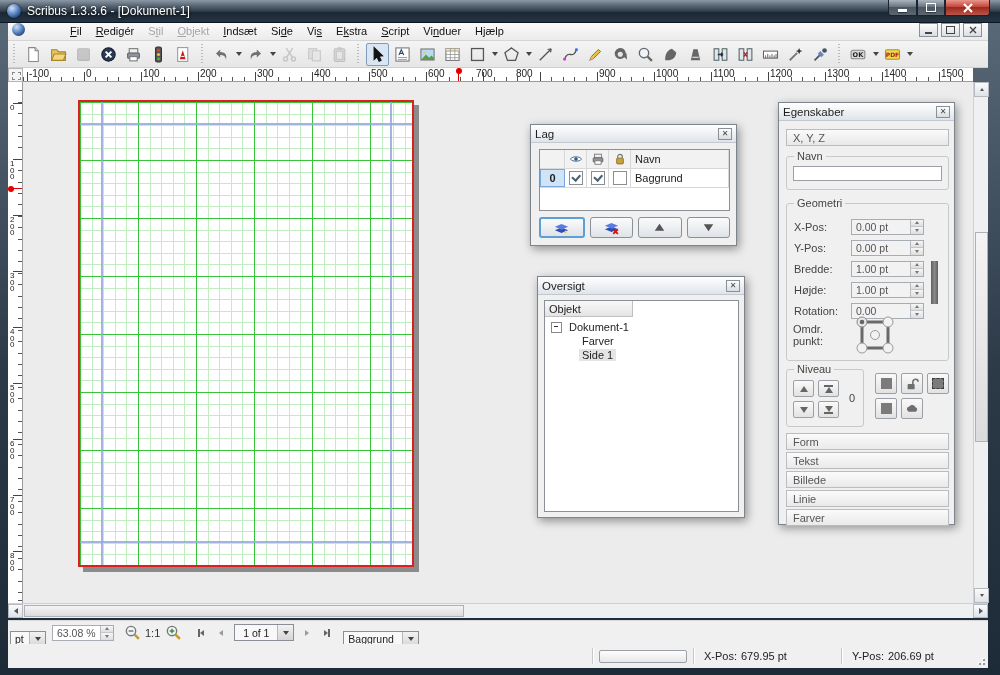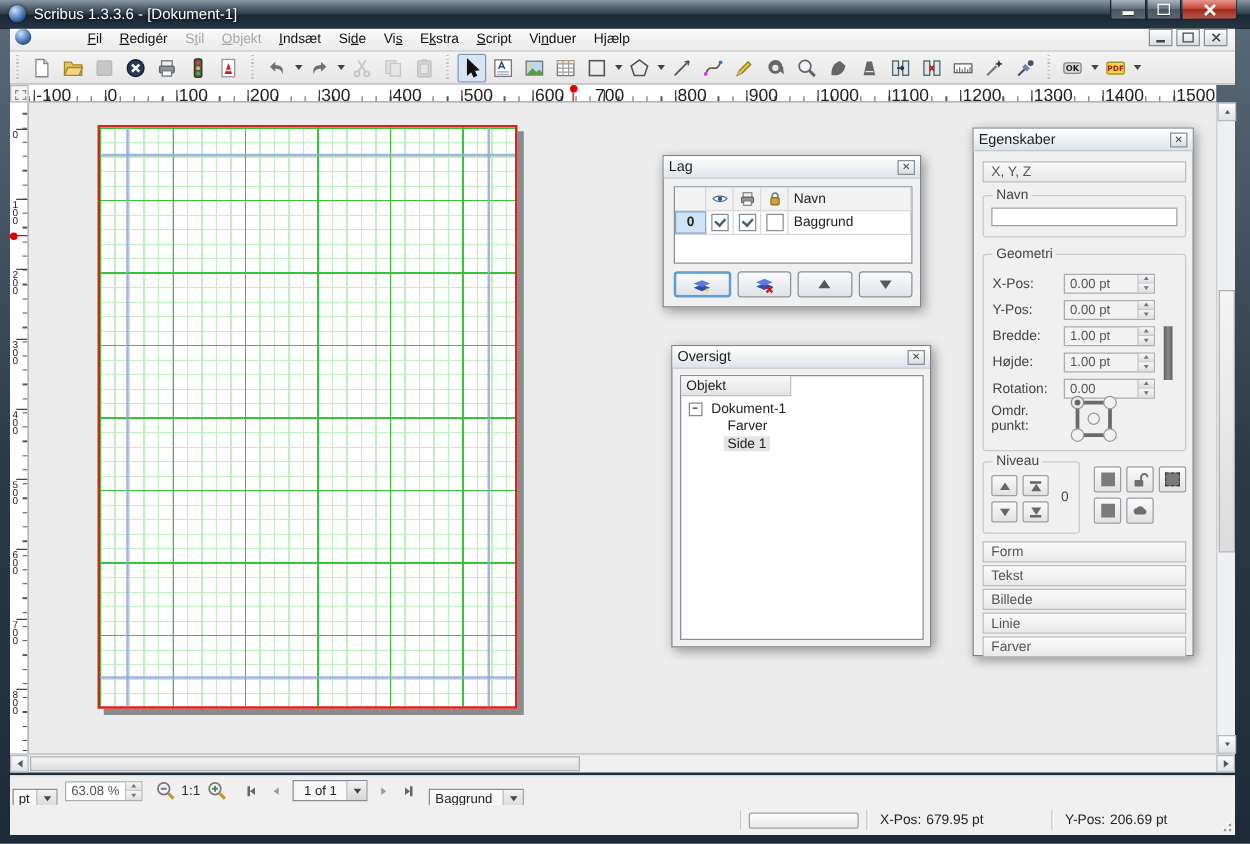--- a/index.html
+++ b/index.html
@@ -57,21 +57,21 @@
   .ic{display:inline-flex;width:17px;height:17px;}
   .ic svg{width:17px;height:17px;}
   
   .ruler-corner{position:absolute;left:8px;top:68px;width:15px;height:14px;background:#f4f4f4;
     border:1px solid #b5b5b5;box-sizing:border-box;}
   .ruler-corner::after{content:"";position:absolute;left:3px;top:3px;width:7px;height:6px;border:1px dashed #888;}
   .h-ruler{position:absolute;left:23px;top:68px;width:950px;height:14px;background:#fff;
     border-bottom:1px solid #9a9a9a;box-sizing:border-box;overflow:hidden;}
   .h-ruler .minor{position:absolute;left:0;right:0;bottom:0;height:4px;
     background-image:repeating-linear-gradient(to right,#555 0 1px,transparent 1px 11.4px);background-position:4px 0;}
-  .h-num{position:absolute;top:0px;font-size:14px;color:#222;}
+  .h-num{position:absolute;top:0px;font-size:10px;color:#222;}
   .h-tick{position:absolute;bottom:0;width:1px;height:9px;background:#444;}
   .v-ruler{position:absolute;left:8px;top:82px;width:15px;height:521px;background:#fff;
     border-right:1px solid #9a9a9a;box-sizing:border-box;overflow:hidden;}
   .v-ruler .minor{position:absolute;top:0;bottom:0;right:0;width:4px;
     background-image:repeating-linear-gradient(to bottom,#555 0 1px,transparent 1px 11.4px);background-position:0 -3px;}
   .v-num{position:absolute;left:2px;font-size:8px;line-height:6.5px;color:#222;}
   .v-num span{display:block;}
   .v-tick{position:absolute;right:0;height:1px;width:9px;background:#444;}
   .marker-h{position:absolute;left:435px;top:0;width:1px;height:14px;background:#e00000;}
   .marker-h::before{content:"";position:absolute;left:-2.5px;top:0;width:6px;height:6px;border-radius:50%;background:#e00000;}
@@ -555,21 +555,21 @@
     <div class="h-num" style="left: 234px;">300</div>
     <div class="h-tick" style="left: 289px;"></div>
     <div class="h-num" style="left: 291px;">400</div>
     <div class="h-tick" style="left: 346px;"></div>
     <div class="h-num" style="left: 348px;">500</div>
     <div class="h-tick" style="left: 403px;"></div>
     <div class="h-num" style="left: 405px;">600</div>
     <div class="h-tick" style="left: 460px;"></div>
     <div class="h-num" style="left: 453px;">700</div>
     <div class="h-tick" style="left: 517px;"></div>
-    <div class="h-num" style="left: 519px;">800</div>
+    <div class="h-num" style="left: 493px;">800</div>
     <div class="h-tick" style="left: 574px;"></div>
     <div class="h-num" style="left: 576px;">900</div>
     <div class="h-tick" style="left: 631px;"></div>
     <div class="h-num" style="left: 633px;">1000</div>
     <div class="h-tick" style="left: 688px;"></div>
     <div class="h-num" style="left: 690px;">1100</div>
     <div class="h-tick" style="left: 745px;"></div>
     <div class="h-num" style="left: 747px;">1200</div>
     <div class="h-tick" style="left: 802px;"></div>
     <div class="h-num" style="left: 804px;">1300</div>

